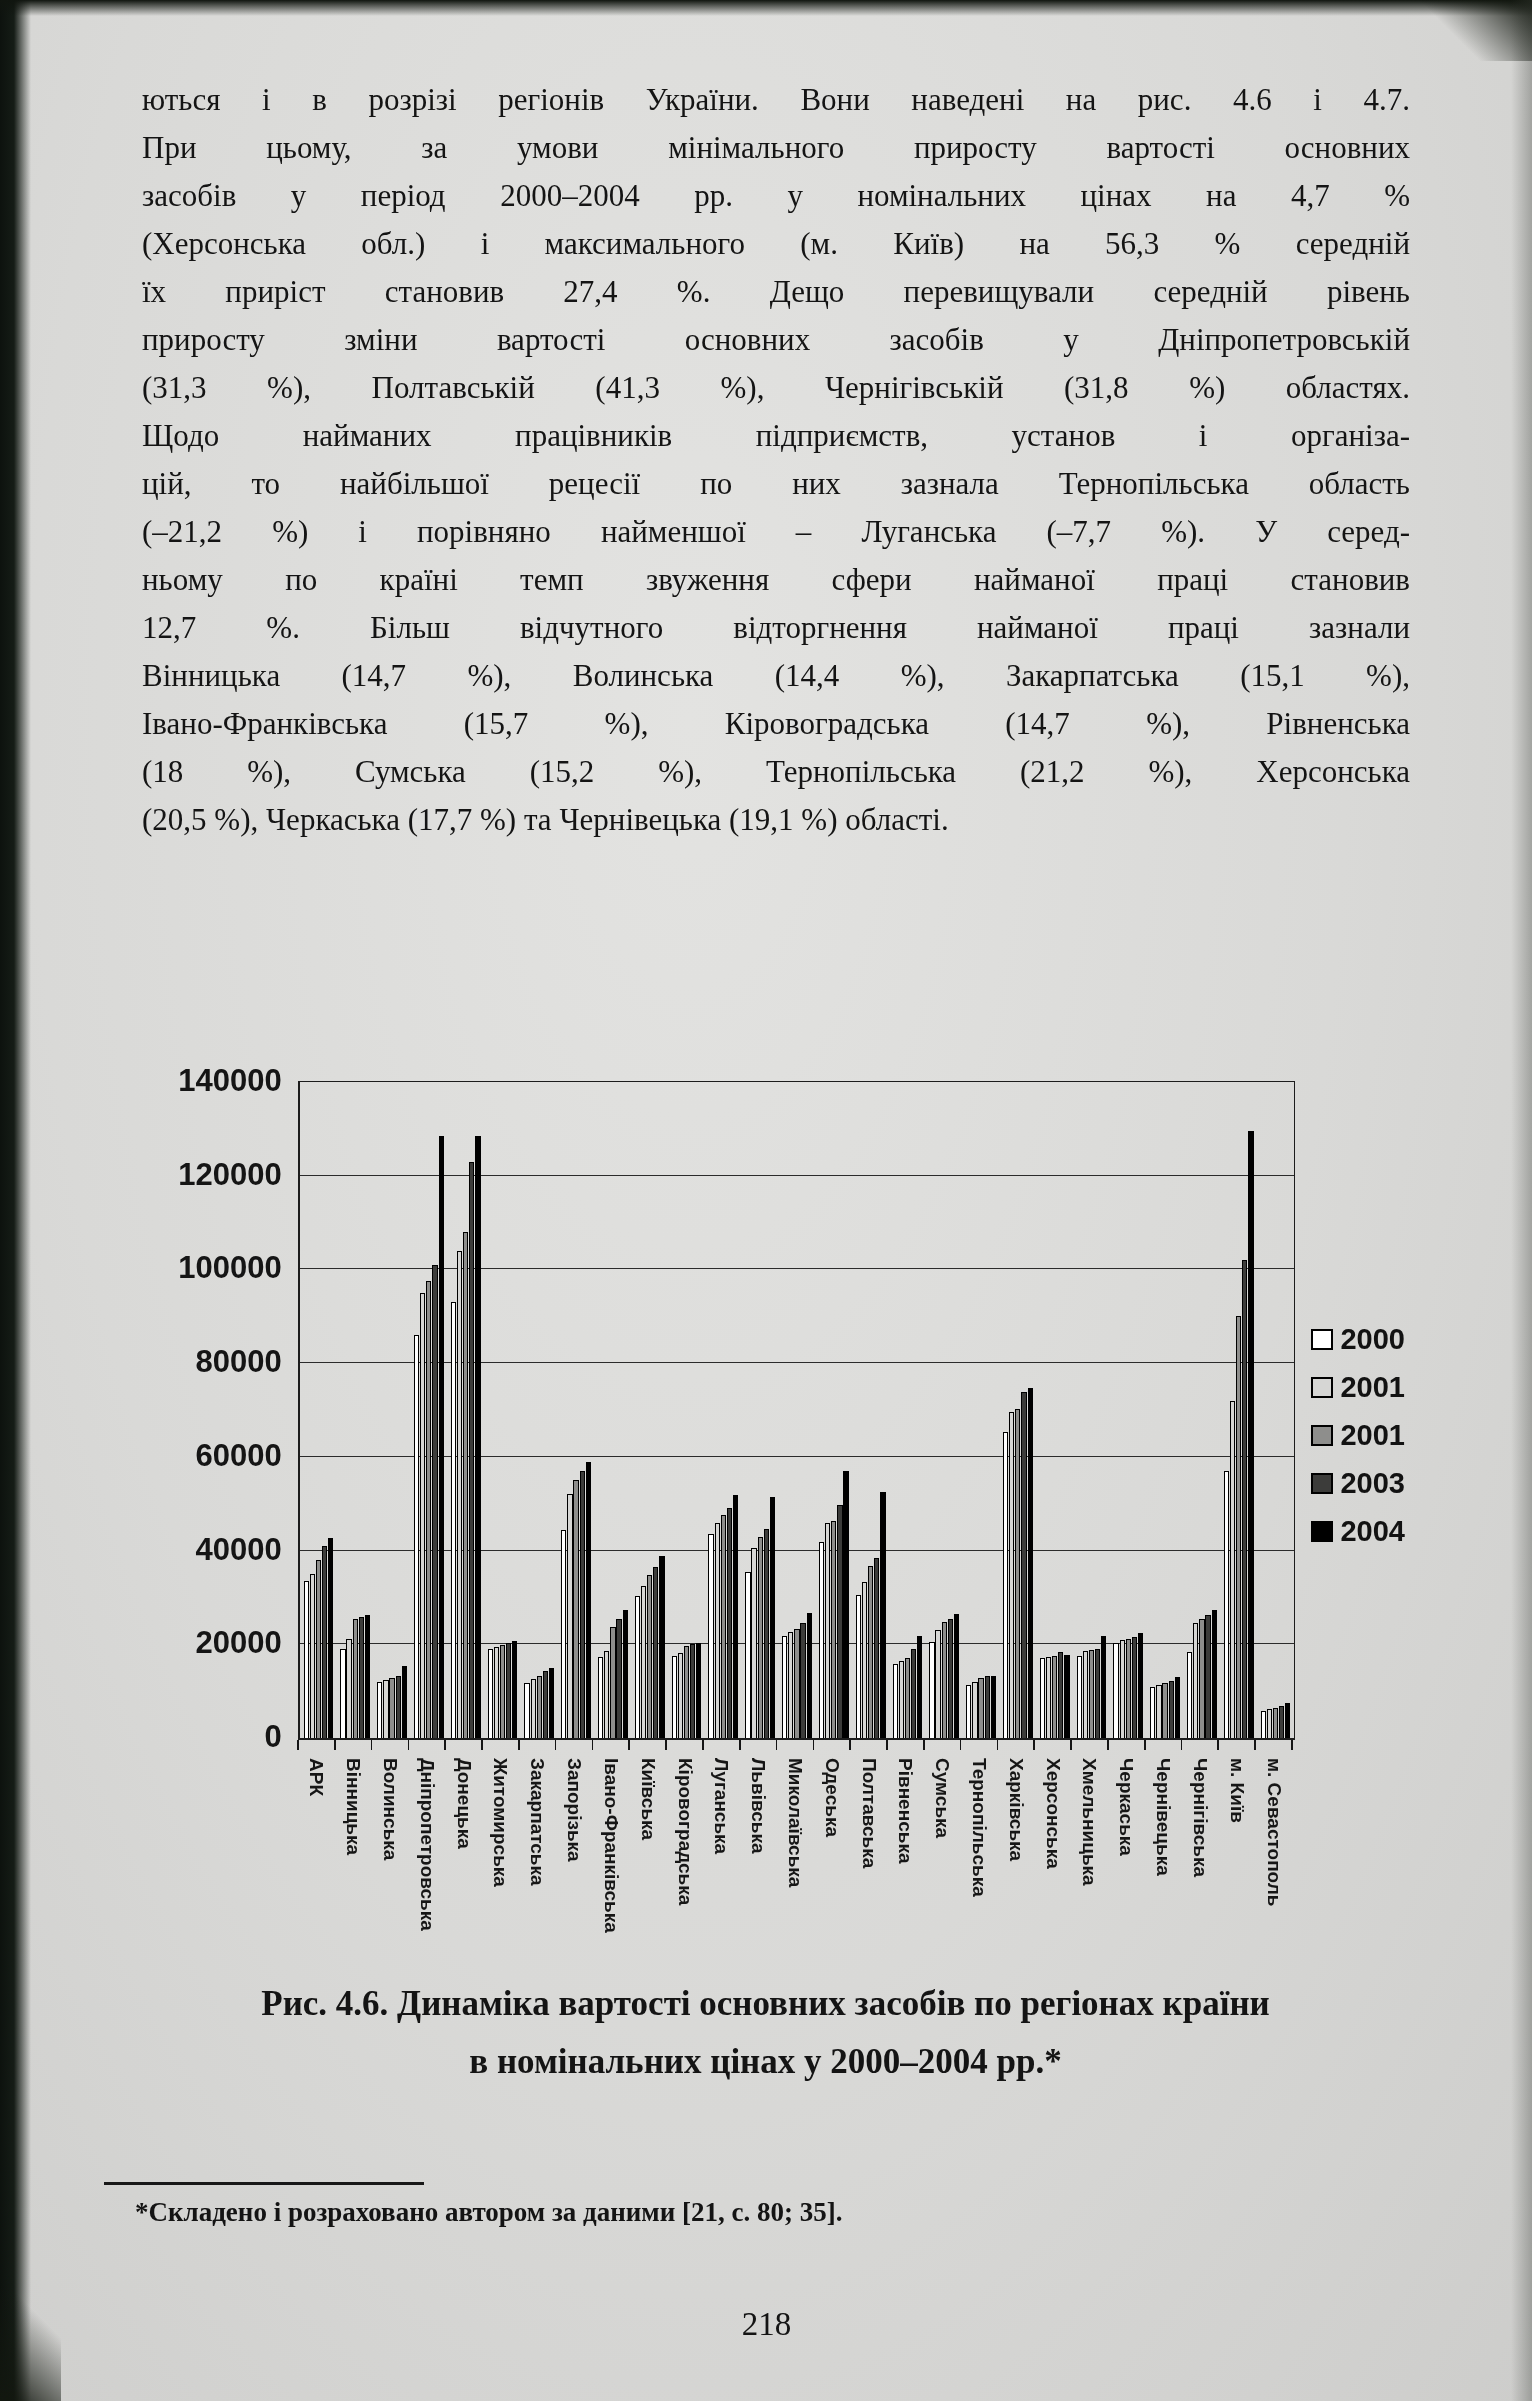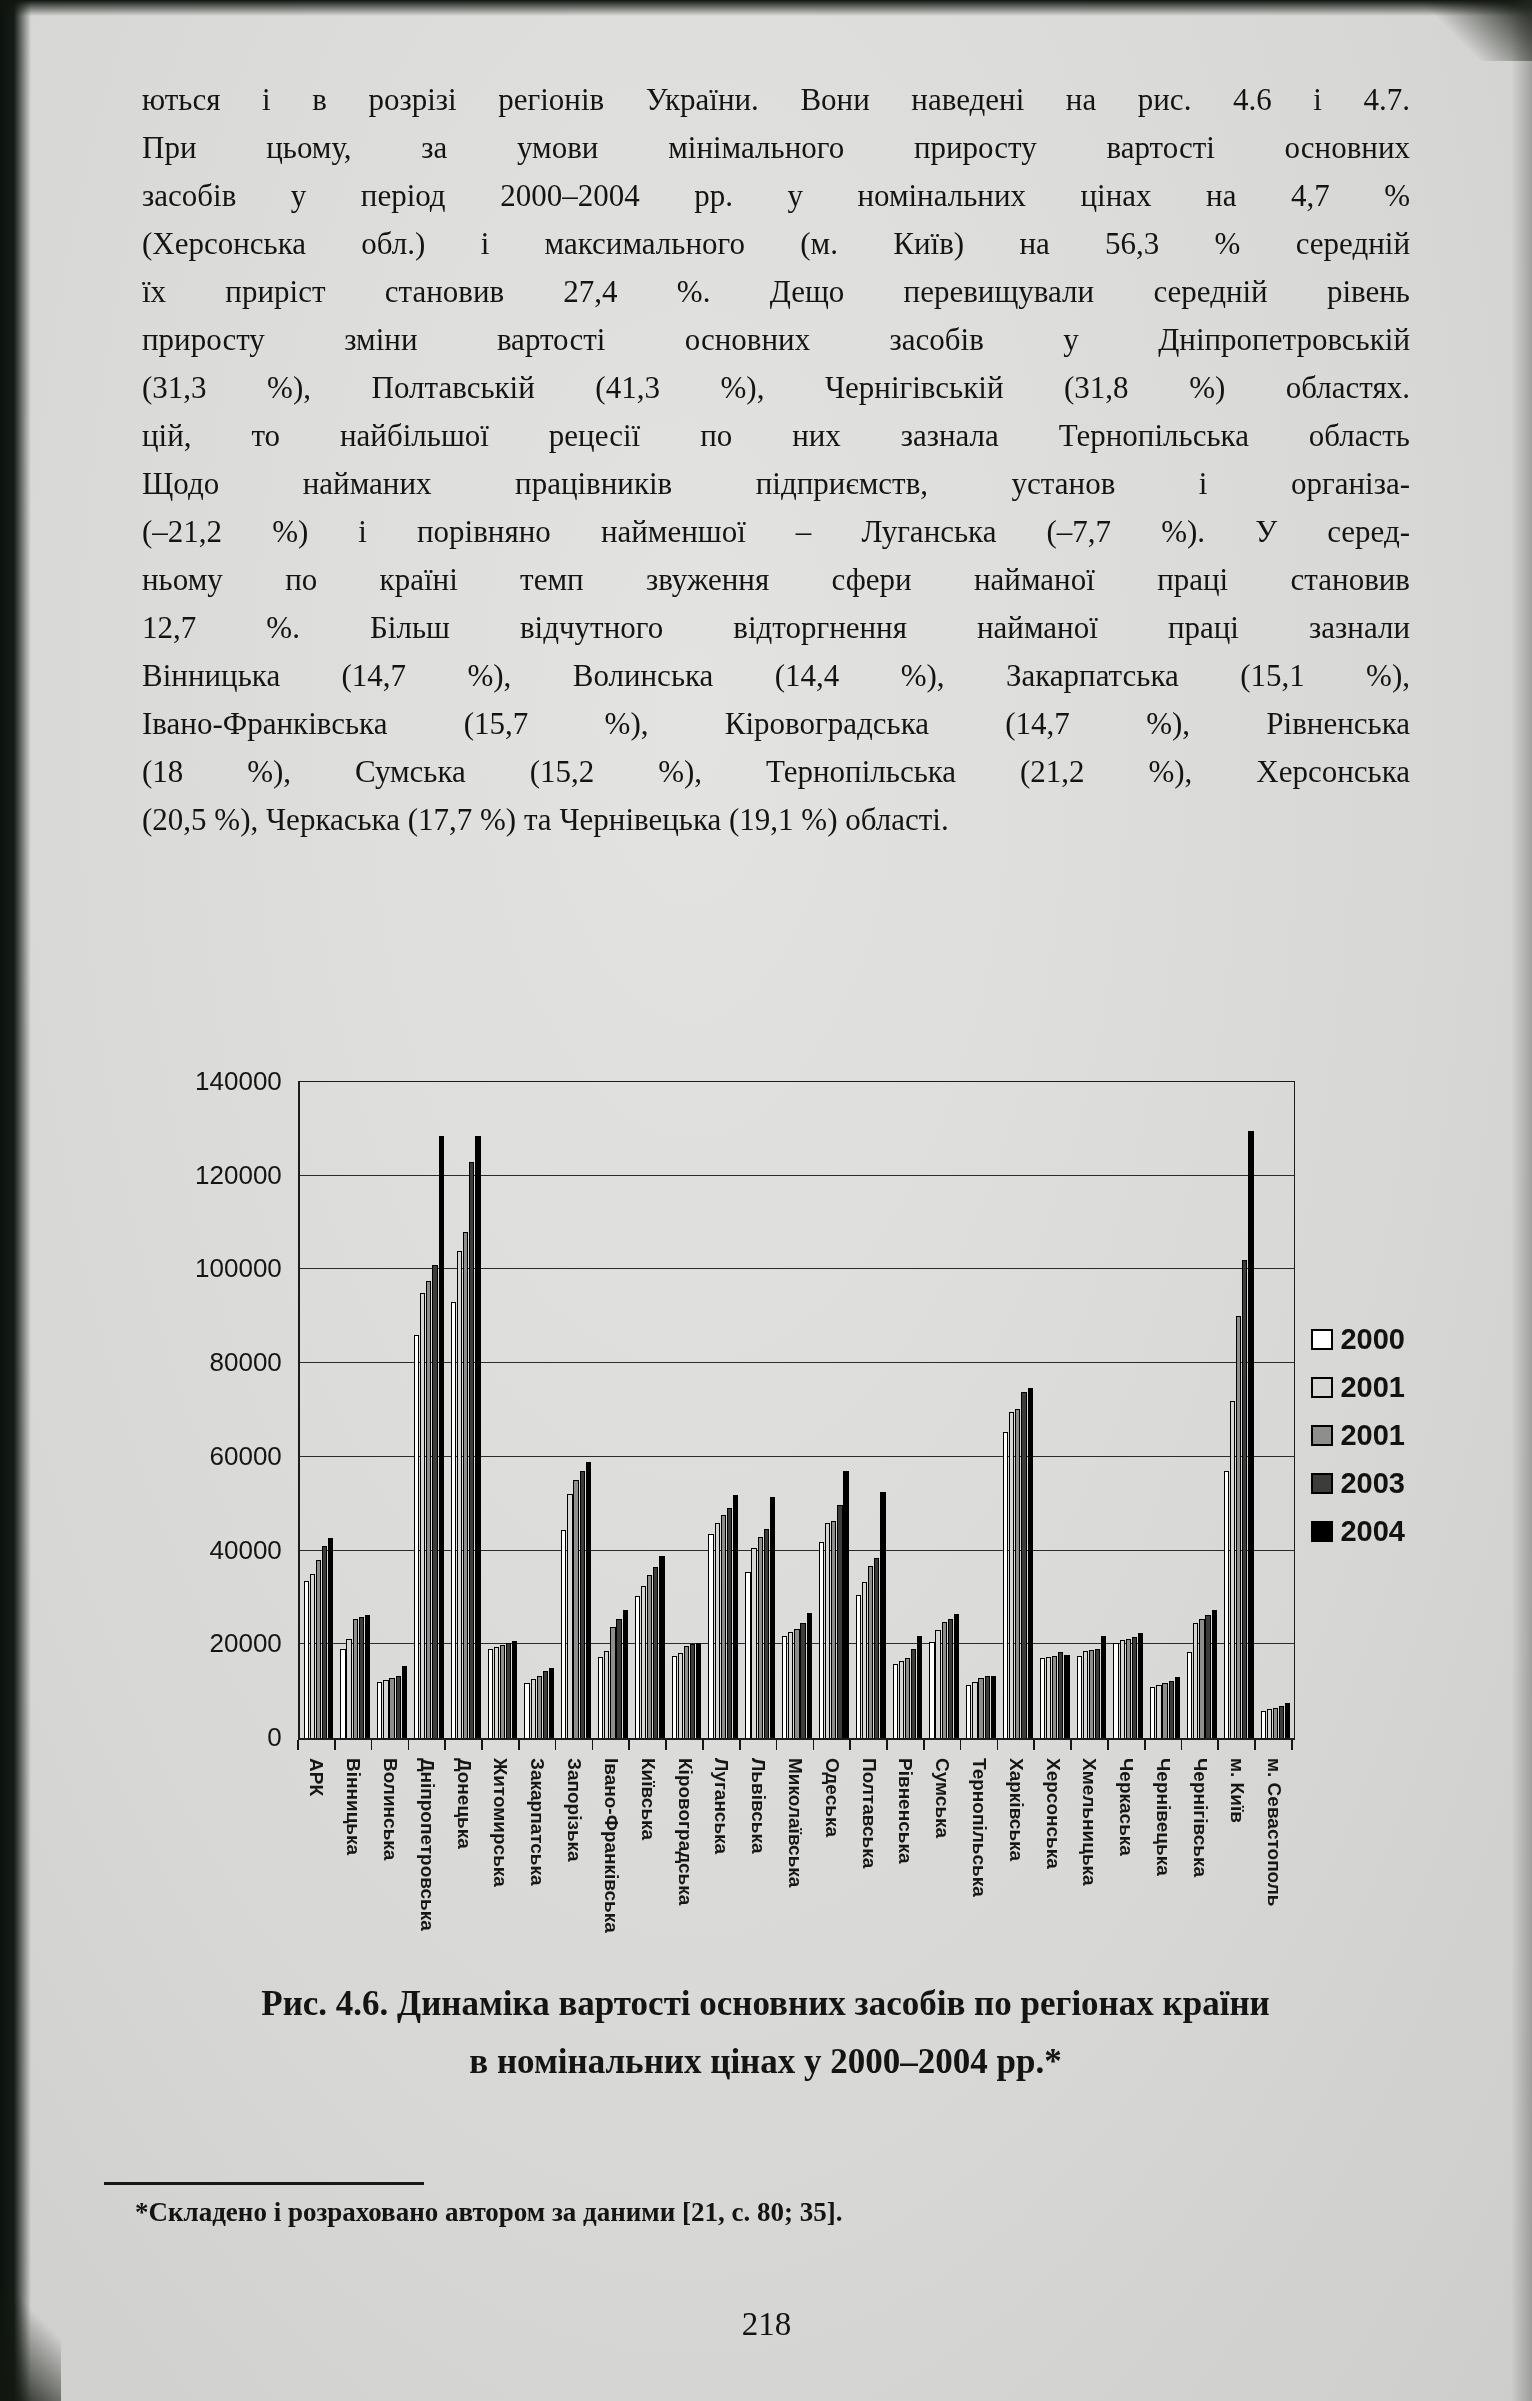--- a/index.html
+++ b/index.html
@@ -27,21 +27,21 @@
     border:1.7px solid #1c1c1c;border-left-width:2.6px;border-bottom-width:2.6px;}
   .gridline{position:absolute;left:0;width:100%;height:0;border-top:1.7px solid #2b2b2b;}
   .groups{position:absolute;left:0;top:0;width:100%;height:100%;display:flex;}
   .group{flex:1 1 0;display:flex;align-items:flex-end;justify-content:center;
     gap:0.9px;padding:0 3.5px;position:relative;}
   .bar{flex:1 1 0;min-width:0;box-sizing:border-box;border:0.9px solid #000;border-bottom:none;}
   .bar.dots-light{background-image:radial-gradient(rgba(0,0,0,0.25) 30%, transparent 34%);background-size:3.5px 4.3px;}
   .bar.dots-dark{background-image:radial-gradient(rgba(255,255,255,0.30) 30%, transparent 34%);background-size:3.5px 5.2px;}
   .y-axis{position:absolute;left:121px;top:1081px;width:166px;height:656px;}
   .ylab{position:absolute;right:5.2px;transform:translateY(50%);
-    font-family:"Liberation Sans",sans-serif;font-weight:normal;font-size:26px;color:#151515;}
+    font-family:"Liberation Sans",sans-serif;font-weight:bold;font-size:31px;color:#151515;}
   .x-ticks{position:absolute;left:298px;top:1740px;width:994px;height:11.2px;}
   .tick{position:absolute;top:0;width:1.7px;height:10.4px;background:#151515;}
   .x-labels{position:absolute;left:298px;top:1758px;width:994px;height:216px;display:flex;}
   .xcell{flex:1 1 0;display:flex;justify-content:center;align-items:flex-start;min-width:0;}
   .xcell span{writing-mode:vertical-rl;white-space:nowrap;
     font-family:"Liberation Sans",sans-serif;font-weight:bold;font-size:19px;color:#161616;}
   .legend{position:absolute;left:1311px;top:1322px;}
   .legend-row{display:flex;align-items:center;gap:7.8px;height:35px;margin-bottom:13px;}
   .swatch{width:21.6px;height:21.6px;box-sizing:border-box;border:2.6px solid #000;}
   .swatch.dots-light{background-image:radial-gradient(rgba(0,0,0,0.25) 30%, transparent 34%);background-size:3.5px 4.3px;}
@@ -65,22 +65,22 @@
   <div class="edge-right"></div>
 
   <div class="body-text">
       <div class="body-line">ються і в розрізі регіонів України. Вони наведені на рис. 4.6 і 4.7.</div>
       <div class="body-line">При цьому, за умови мінімального приросту вартості основних</div>
       <div class="body-line">засобів у період 2000–2004 рр. у номінальних цінах на 4,7 %</div>
       <div class="body-line">(Херсонська обл.) і максимального (м. Київ) на 56,3 % середній</div>
       <div class="body-line">їх приріст становив 27,4 %. Дещо перевищували середній рівень</div>
       <div class="body-line">приросту зміни вартості основних засобів у Дніпропетровській</div>
       <div class="body-line">(31,3 %), Полтавській (41,3 %), Чернігівській (31,8 %) областях.</div>
+      <div class="body-line">Щодо найманих працівників підприємств, установ і організа-</div>
       <div class="body-line">цій, то найбільшої рецесії по них зазнала Тернопільська область</div>
-      <div class="body-line">Щодо найманих працівників підприємств, установ і організа-</div>
       <div class="body-line">(–21,2 %) і порівняно найменшої – Луганська (–7,7 %). У серед-</div>
       <div class="body-line">ньому по країні темп звуження сфери найманої праці становив</div>
       <div class="body-line">12,7 %. Більш відчутного відторгнення найманої праці зазнали</div>
       <div class="body-line">Вінницька (14,7 %), Волинська (14,4 %), Закарпатська (15,1 %),</div>
       <div class="body-line">Івано-Франківська (15,7 %), Кіровоградська (14,7 %), Рівненська</div>
       <div class="body-line">(18 %), Сумська (15,2 %), Тернопільська (21,2 %), Херсонська</div>
       <div class="body-line last">(20,5 %), Черкаська (17,7 %) та Чернівецька (19,1 %) області.</div>
     </div>
 
   <div>

